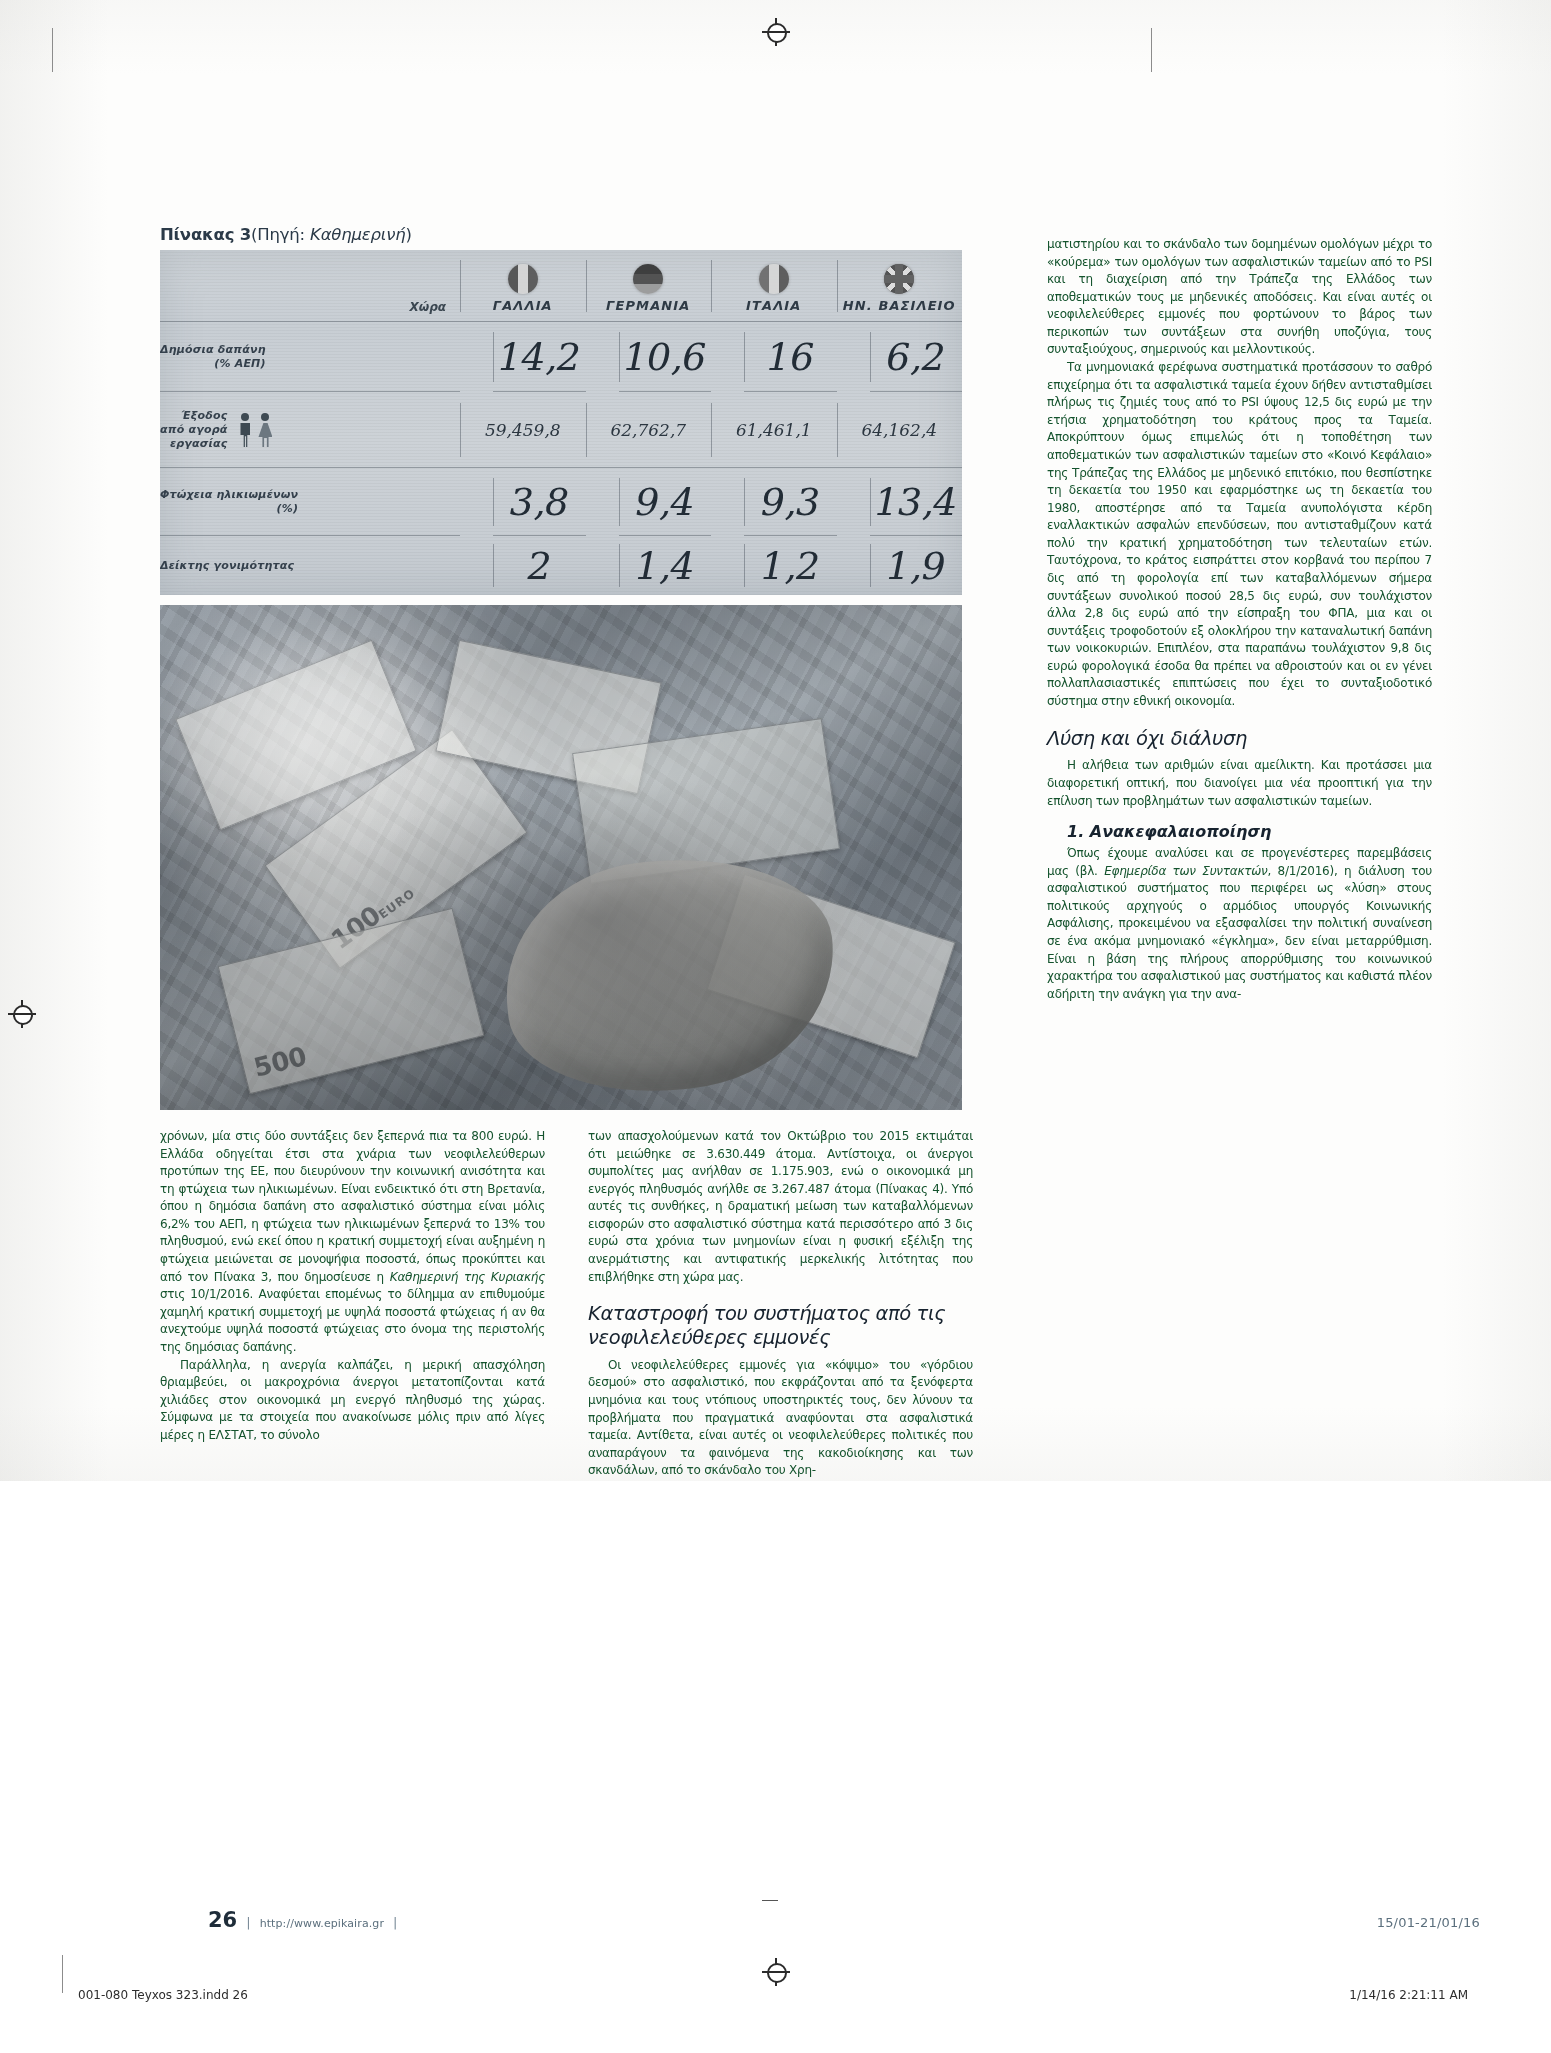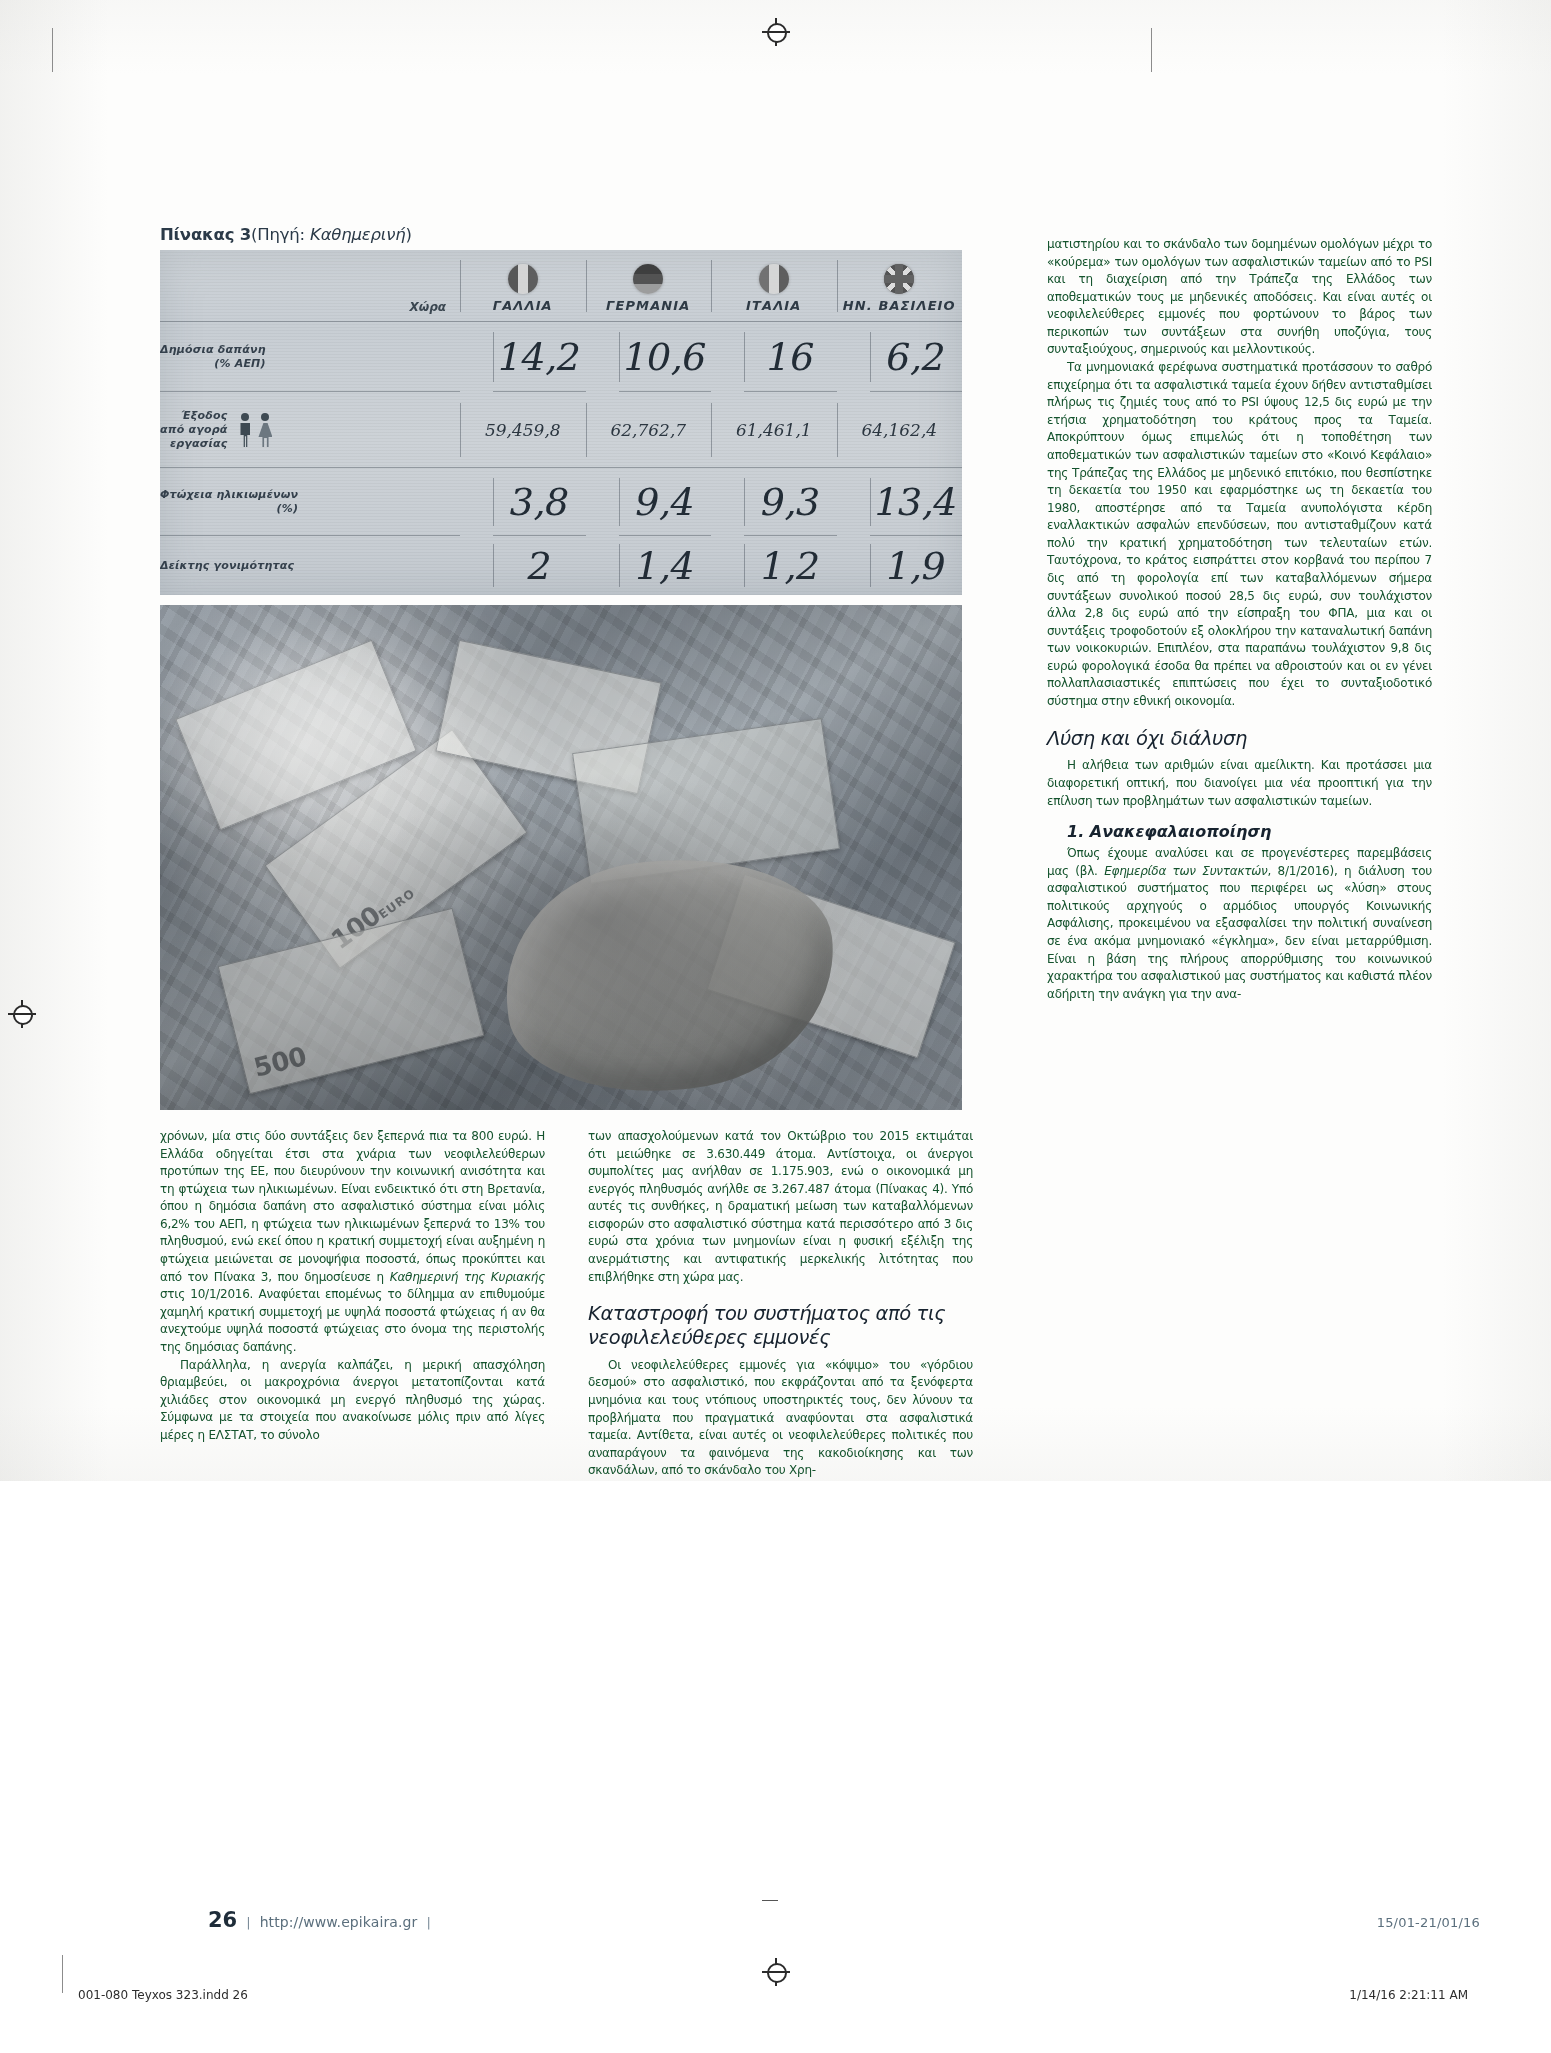--- a/index.html
+++ b/index.html
@@ -359,21 +359,21 @@
     display: flex;
     align-items: baseline;
     justify-content: space-between;
     font-family: "DejaVu Sans", sans-serif;
     color: #49606f;
     margin-left: 48px;
   }
   .foot-left { display: flex; align-items: baseline; gap: 9px; }
   .foot-pageno { font-size: 21px; font-weight: bold; color: #1e2c39; }
   .foot-sep { font-size: 13px; color: #7b8c99; }
-  .foot-url { font-size: 14px; color: #5b6f7d; letter-spacing: 0.1px; }
+  .foot-url { font-size: 11px; color: #5b6f7d; letter-spacing: 0.1px; }
   .foot-date { font-size: 13px; color: #5b6f7d; letter-spacing: 0.2px; }
 
   
   .print-slug {
     position: absolute;
     left: 78px;
     top: 1988px;
     width: 1390px;
     display: flex;
     justify-content: space-between;

